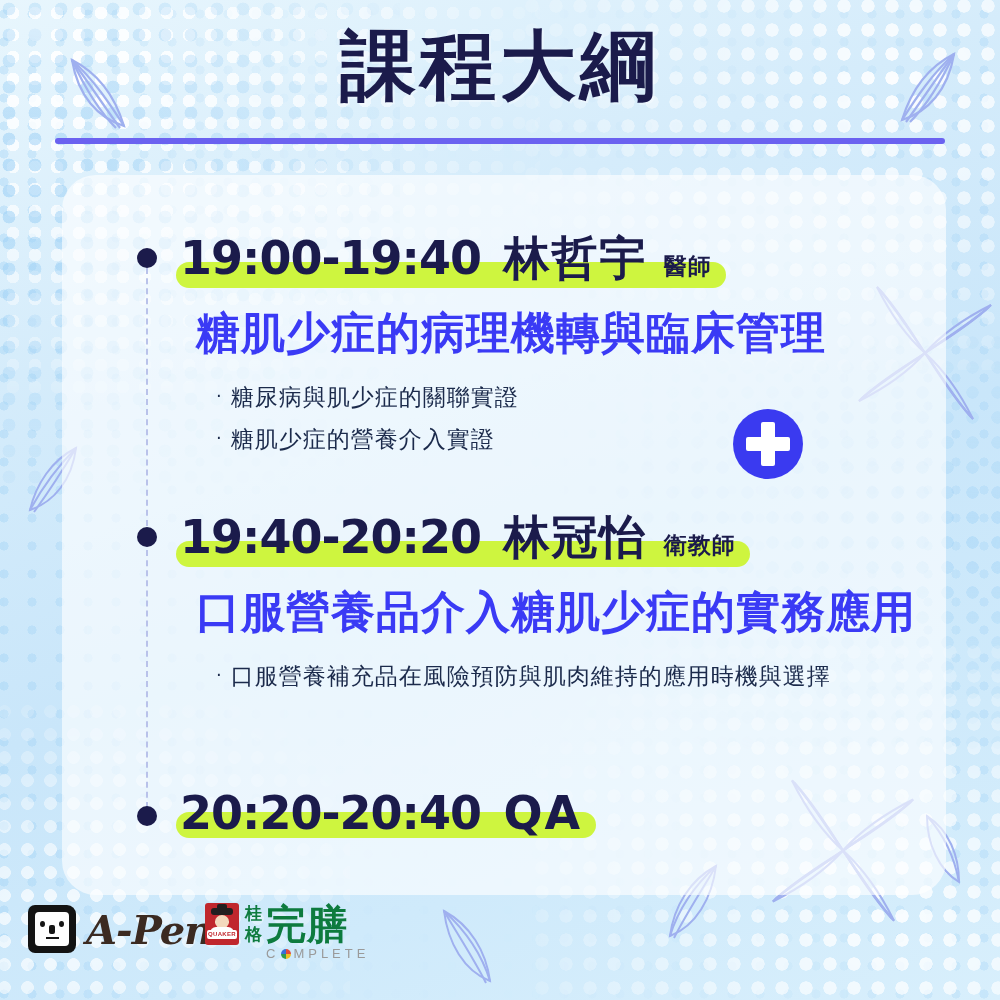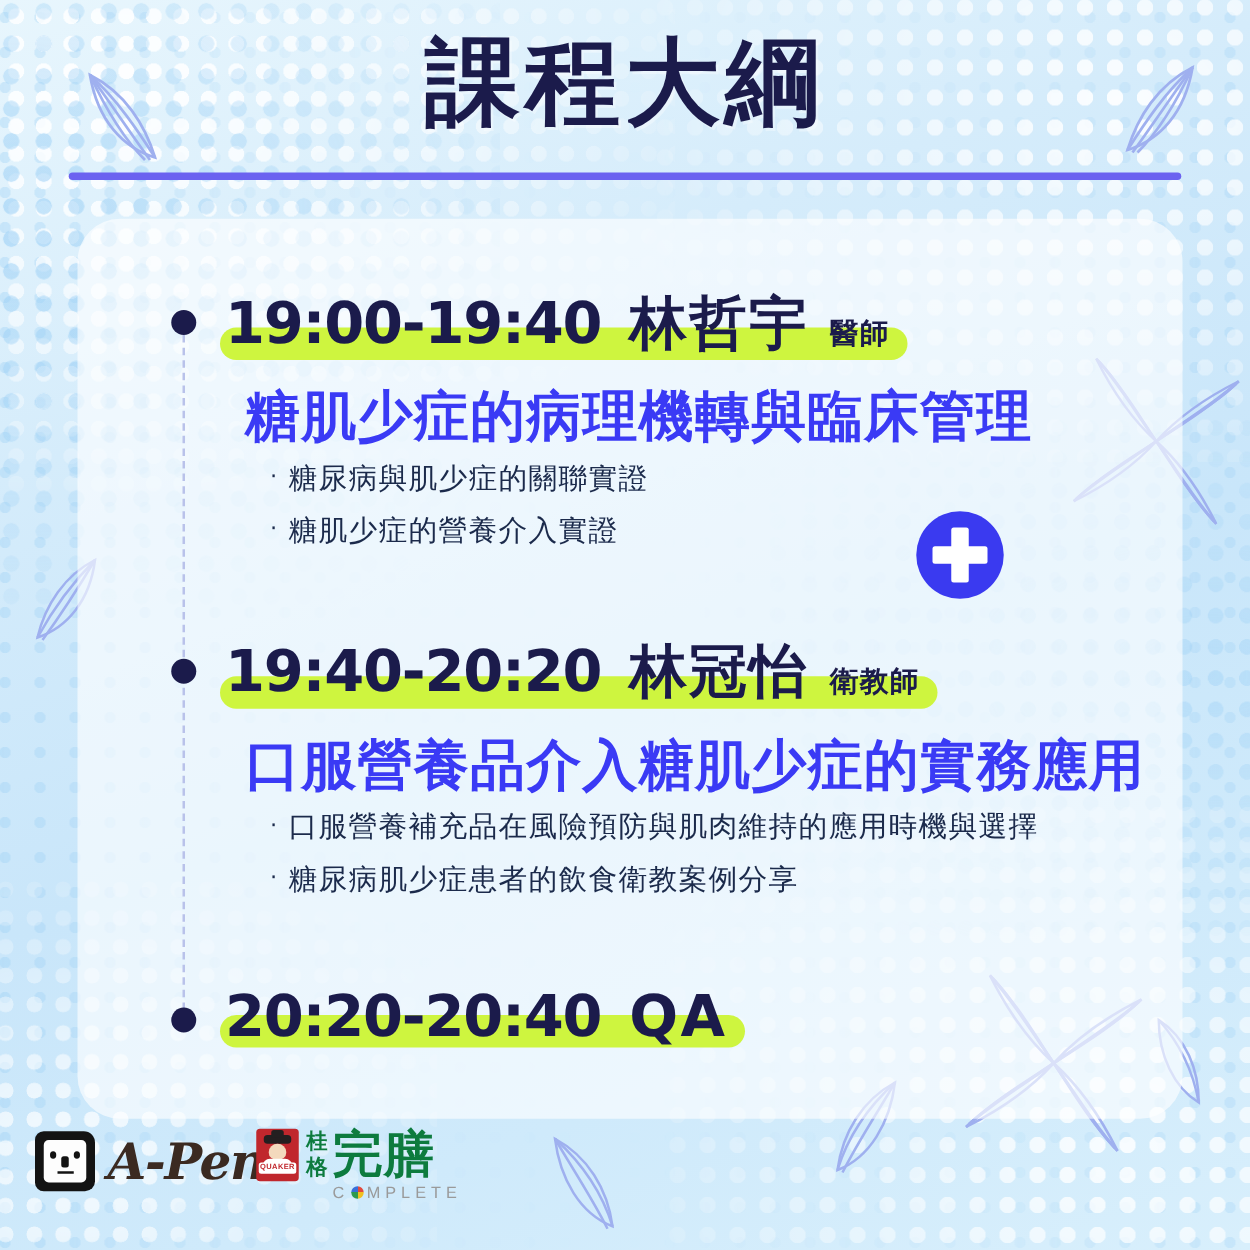--- a/index.html
+++ b/index.html
@@ -190,20 +190,21 @@
     margin-top: 14px;
     margin-left: 16px;
     font-family: "DejaVu Sans", "Liberation Sans", sans-serif;
     font-size: 44px;
     font-weight: bold;
     color: #3a3af5;
     letter-spacing: 1px;
     white-space: nowrap;
   }
   .sess-points {
+    margin-top: 14px;
     margin-left: 36px;
   }
   .point {
     font-family: "DejaVu Sans", "Liberation Sans", sans-serif;
     font-size: 23px;
     color: #1b2a4b;
     letter-spacing: 1px;
     line-height: 1.82;
     white-space: nowrap;
   }
@@ -536,23 +537,20 @@
         <span class="hl"></span>
         <span class="sess-time">19:40-20:20</span>
         <span class="sess-speaker">林冠怡</span>
         <span class="sess-role">衛教師</span>
       </div>
       <div class="sess-topic">口服營養品介入糖肌少症的實務應用</div>
       <div class="sess-points">
         <div class="point">
           <span class="pb">‧</span><span>口服營養補充品在風險預防與肌肉維持的應用時機與選擇</span>
         </div>
-        <div class="point">
-          <span class="pb">‧</span><span>糖尿病肌少症患者的飲食衛教案例分享</span>
-        </div>
       </div>
     </div>
 
     <div class="session" style="top:786px;">
       <div class="sess-head">
         <span class="hl"></span>
         <span class="sess-time">20:20-20:40</span>
         <span class="sess-speaker">QA</span>
       </div>
     </div>

